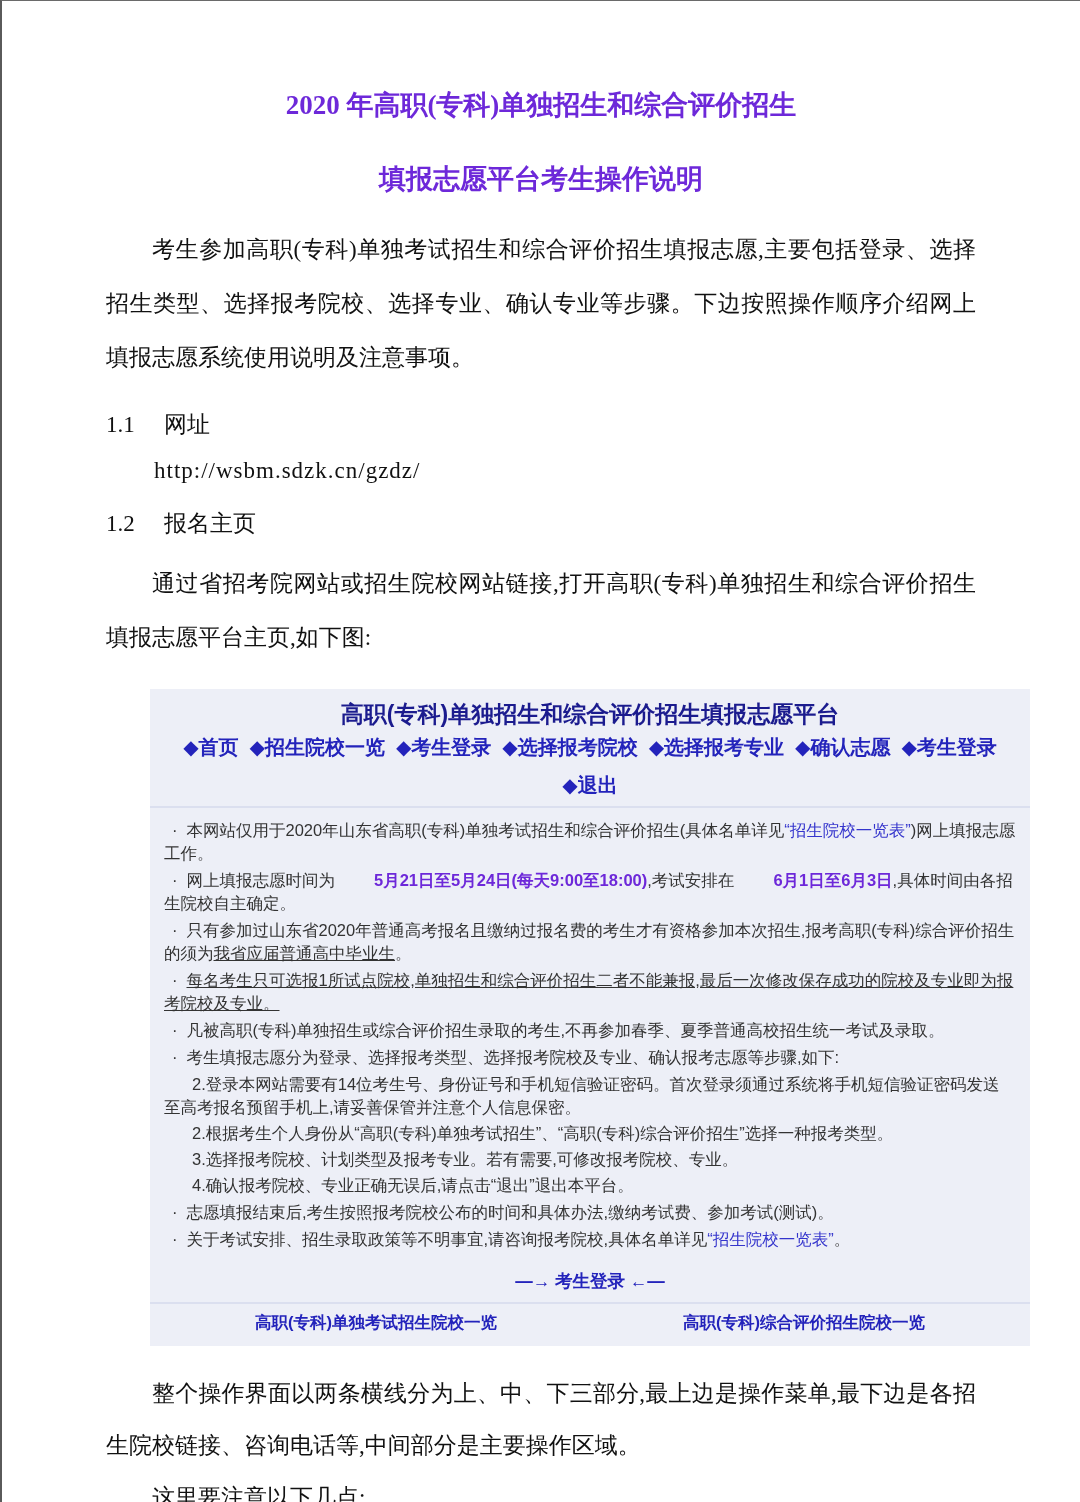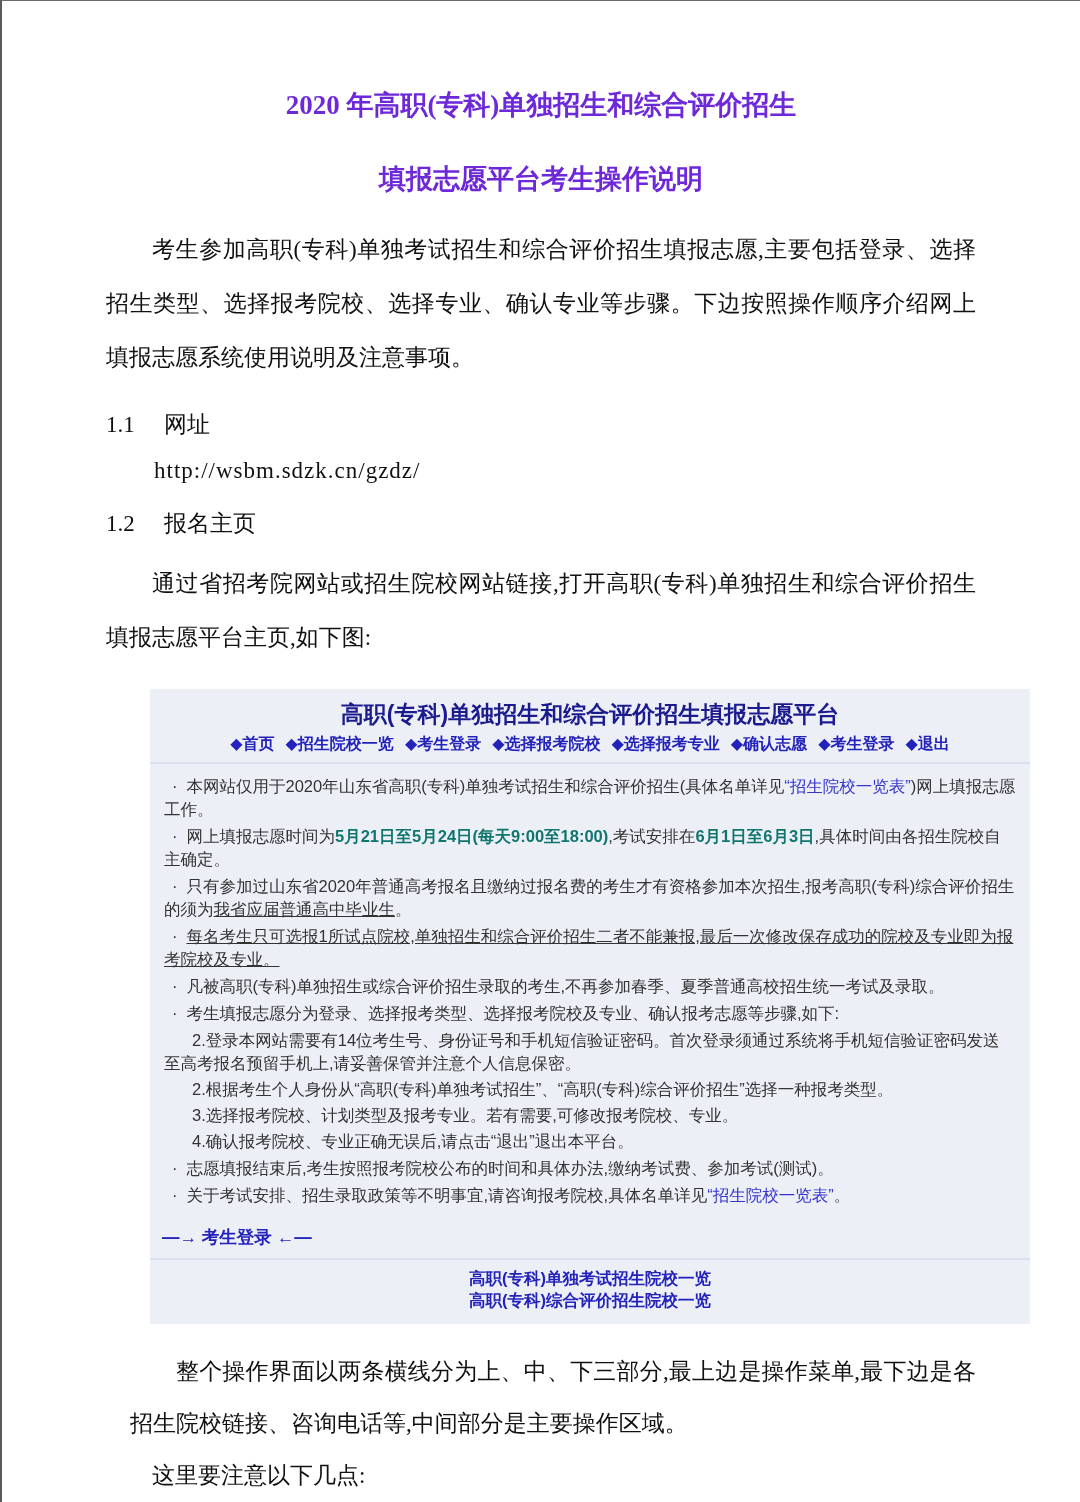--- a/index.html
+++ b/index.html
@@ -18,36 +18,36 @@
   .sec-head{font-size:23px;font-weight:normal;margin:24px 0 0 0;}
   .sec-head .sec-num{display:inline-block;min-width:58px;}
   .url-line{font-size:23px;margin:18px 0 0 48px;letter-spacing:1px;}
   
   .shot{
     width:880px;margin:24px 0 0 44px;background:#edeff7;box-sizing:border-box;
     padding:8px 12px 0 12px;font-family:"Liberation Sans","DejaVu Sans",sans-serif;
   }
   .shot-title{text-align:center;font-size:23px;font-weight:bold;color:#1b1b8e;margin:2px 0 4px 0;}
   .shot-menu{display:flex;justify-content:center;gap:11px;flex-wrap:wrap;
-    color:#2323bb;font-weight:bold;font-size:16px;margin:0 0 7px 0;}
+    color:#2323bb;font-weight:bold;font-size:20px;margin:0 0 7px 0;}
   .shot-menu .menu-item{white-space:nowrap;cursor:pointer;}
   .shot-divider{height:0;border-top:2px solid #dbdfef;margin:0 -12px;}
   .shot-body{padding:7px 2px 2px 2px;font-size:16.5px;line-height:23px;color:#333333;}
   .bullet{margin:4px 0;text-indent:8px;}
   .bullet .marker{margin-right:9px;}
   .step{margin:3px 0;text-indent:28px;}
   .seg-link{color:#3434cc;cursor:pointer;}
-  .seg-bold{font-weight:bold;color:#0f766e;}
+  .seg-bold{font-weight:bold;color:#6d28d9;padding-left:39px;}
   .seg-underline{text-decoration:underline;}
-  .login-row{text-align:left;color:#2323bb;font-weight:bold;font-size:17.5px;margin:12px 0 9px 0;cursor:pointer;}
+  .login-row{text-align:center;color:#2323bb;font-weight:bold;font-size:17.5px;margin:12px 0 9px 0;cursor:pointer;}
   .shot-footer{display:flex;justify-content:space-around;align-items:center;
-    padding:8px 0 12px 0;color:#2323bb;font-size:16.5px;font-weight:bold;flex-direction:column;}
+    padding:8px 0 12px 0;color:#2323bb;font-size:16.5px;font-weight:bold;}
   .shot-footer .foot-link{cursor:pointer;}
   
-  .after1{margin-top:22px;margin-left:24px;}
+  .after1{margin-top:22px;}
   .line-tight{line-height:52px;}
 </style>
 </head>
 <body>
 
 <div class="doc">
 
   <h1 class="title title1">2020 年高职(专科)单独招生和综合评价招生</h1>
   <h1 class="title title2">填报志愿平台考生操作说明</h1>
 

